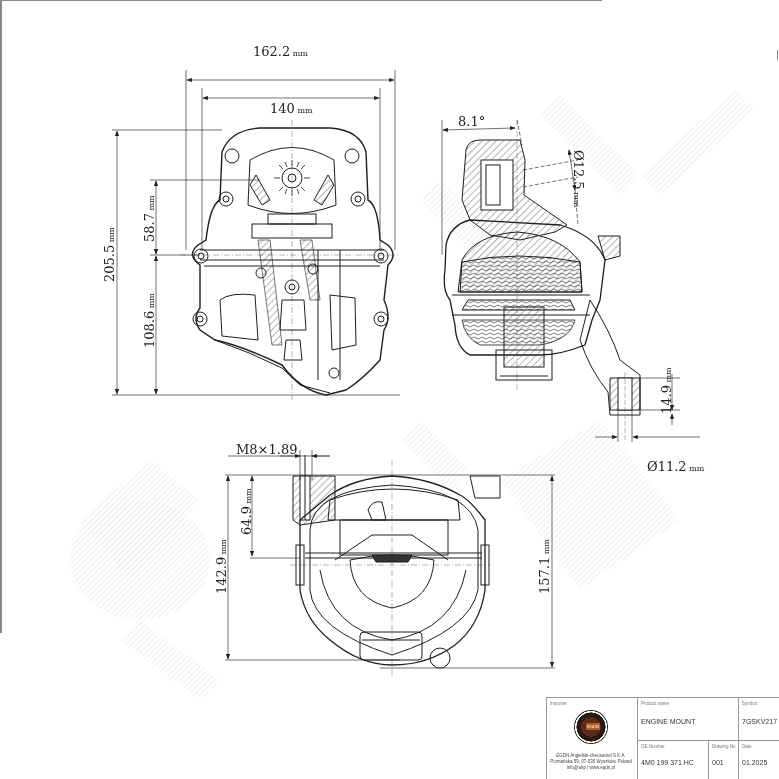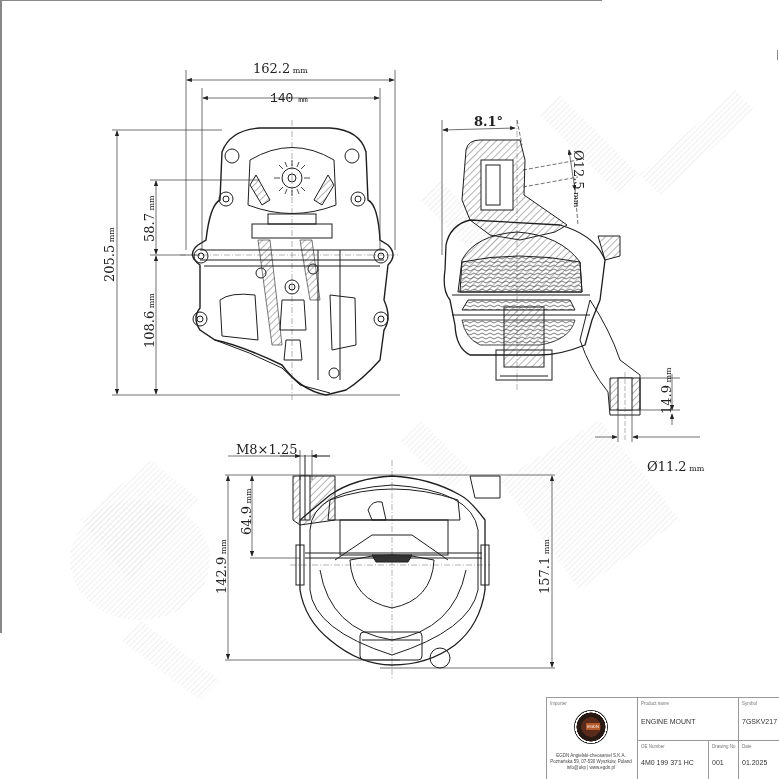--- a/index.html
+++ b/index.html
@@ -224,32 +224,32 @@
     <line x1="225" y1="475" x2="555" y2="475"></line>
     <line x1="228" y1="476" x2="228" y2="659" marker-start="url(#arr)" marker-end="url(#arr)"></line>
     <line x1="252" y1="476" x2="252" y2="556" marker-start="url(#arr)" marker-end="url(#arr)"></line>
     <line x1="250" y1="558" x2="300" y2="558"></line>
     <line x1="225" y1="660" x2="400" y2="660"></line>
     <line x1="380" y1="668" x2="555" y2="668"></line>
     <line x1="552" y1="476" x2="552" y2="667" marker-start="url(#arr)" marker-end="url(#arr)"></line>
   </g>
 </svg>
 
-<div class="dim" style="left:253px;top:62px;"><span>162.2</span><span class="u"> </span><span class="u">mm</span></div>
-<div class="dim" style="left:270px;top:92px;font-family:Liberation Mono, monospace;"><span>140</span><span class="u"> </span><span class="u">mm</span></div>
+<div class="dim" style="left:253px;top:45px;"><span>162.2</span><span class="u"> </span><span class="u">mm</span></div>
+<div class="dim" style="left:270px;top:102px;"><span>140</span><span class="u"> </span><span class="u">mm</span></div>
 <div class="dim vert" style="left:103px;top:282px;"><span>205.5</span><span class="u"> </span><span class="u">mm</span></div>
 <div class="dim vert" style="left:143px;top:242px;"><span>58.7</span><span class="u"> </span><span class="u">mm</span></div>
 <div class="dim vert" style="left:143px;top:348px;"><span>108.6</span><span class="u"> </span><span class="u">mm</span></div>
 
-<div class="dim" style="left:474px;top:115px;font-weight:bold;">8.1°</div>
+<div class="dim" style="left:458px;top:115px;">8.1°</div>
 <div class="dim vert-cw" style="left:585px;top:150px;"><span>Ø12.5</span><span class="u"> </span><span class="u">mm</span></div>
 <div class="dim vert" style="left:660px;top:414px;"><span>14.9</span><span class="u"> </span><span class="u">mm</span></div>
 <div class="dim" style="left:647px;top:425px;margin-top:35px;"><span>Ø11.2</span><span class="u"> </span><span class="u">mm</span></div>
 
-<div class="dim" style="left:236px;top:443px;">M8×1.25</div>
+<div class="dim" style="left:236px;top:443px;">M8×1.89</div>
 <div class="dim vert" style="left:240px;top:535px;"><span>64.9</span><span class="u"> </span><span class="u">mm</span></div>
 <div class="dim vert" style="left:215px;top:594px;"><span>142.9</span><span class="u"> </span><span class="u">mm</span></div>
 <div class="dim vert" style="left:538px;top:594px;"><span>157.1</span><span class="u"> </span><span class="u">mm</span></div>
 
 <div class="title-block">
   <div class="tb-cell" style="left:0;top:0;width:90px;height:82px;border-left:none;">
     <span class="tb-label">Importer</span>
     <div class="logo">
         <div class="logo-inner">EGDN</div>
       </div>

